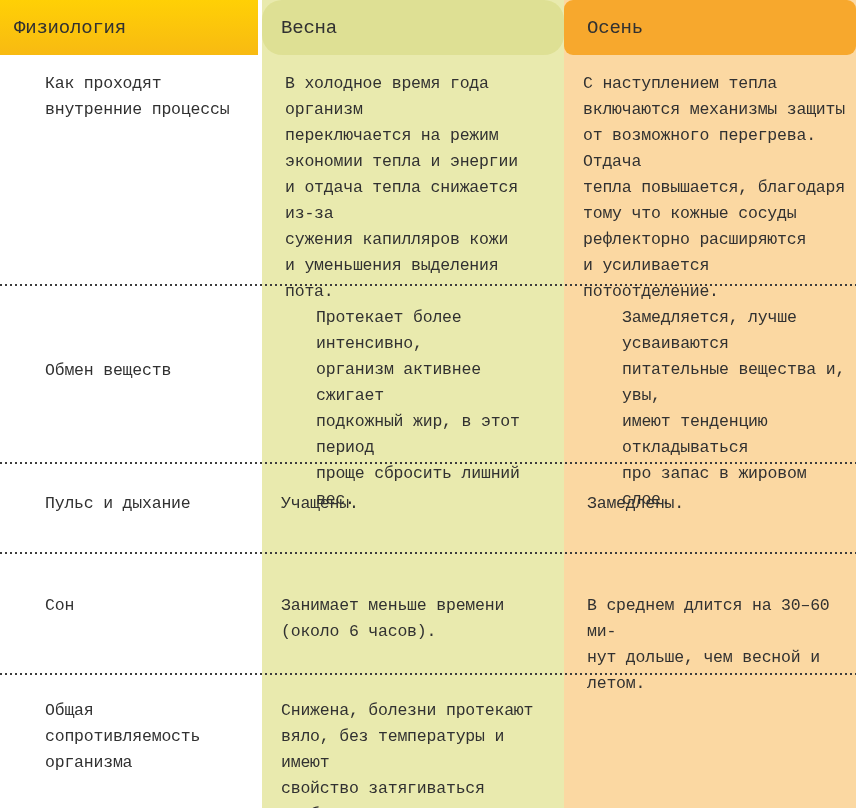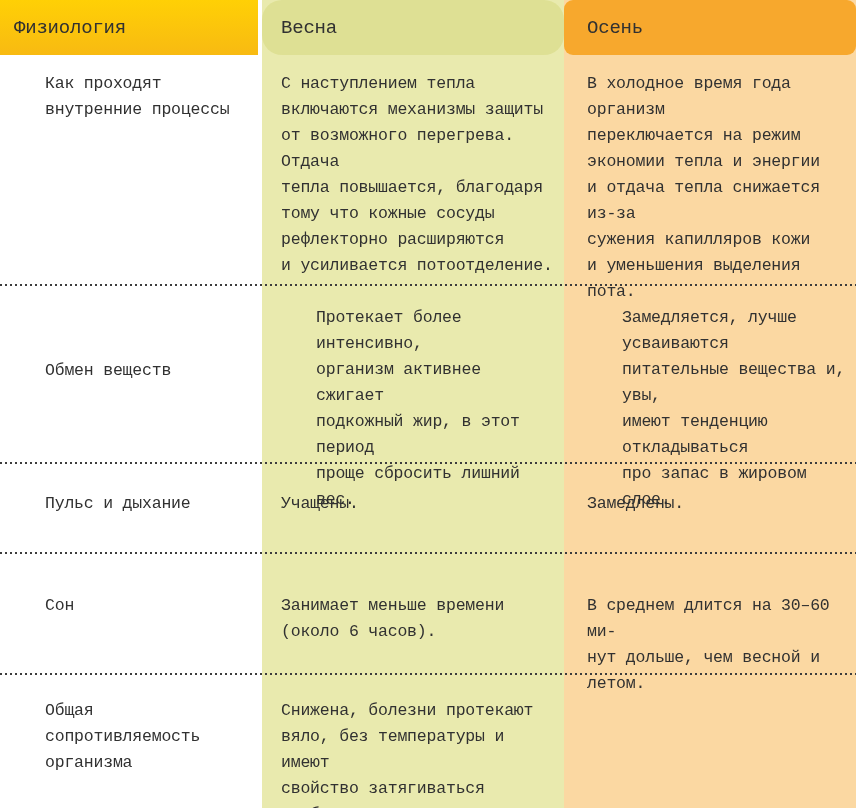--- a/index.html
+++ b/index.html
@@ -84,33 +84,33 @@
     </div>
     <div class="hc h-spring">
       <span>Весна</span>
     </div>
     <div class="hc h-autumn">
       <span>Осень</span>
     </div>
 
     <div class="c cl pt-r1">Как проходят
 внутренние процессы</div>
+    <div class="c ca pt-r1">В холодное время года организм
+переключается на режим
+экономии тепла и энергии
+и отдача тепла снижается из-за
+сужения капилляров кожи
+и уменьшения выделения пота.</div>
     <div class="c cs pt-r1">С наступлением тепла
 включаются механизмы защиты
 от возможного перегрева. Отдача
 тепла повышается, благодаря
 тому что кожные сосуды
 рефлекторно расширяются
 и усиливается потоотделение.</div>
-    <div class="c ca pt-r1">В холодное время года организм
-переключается на режим
-экономии тепла и энергии
-и отдача тепла снижается из-за
-сужения капилляров кожи
-и уменьшения выделения пота.</div>
 
     <div class="c cl pt-r2l">Обмен веществ</div>
     <div class="c cs pt-r2">Протекает более интенсивно,
 организм активнее сжигает
 подкожный жир, в этот период
 проще сбросить лишний вес.</div>
     <div class="c ca pt-r2">Замедляется, лучше усваиваются
 питательные вещества и, увы,
 имеют тенденцию откладываться
 про запас в жировом слое.</div>

